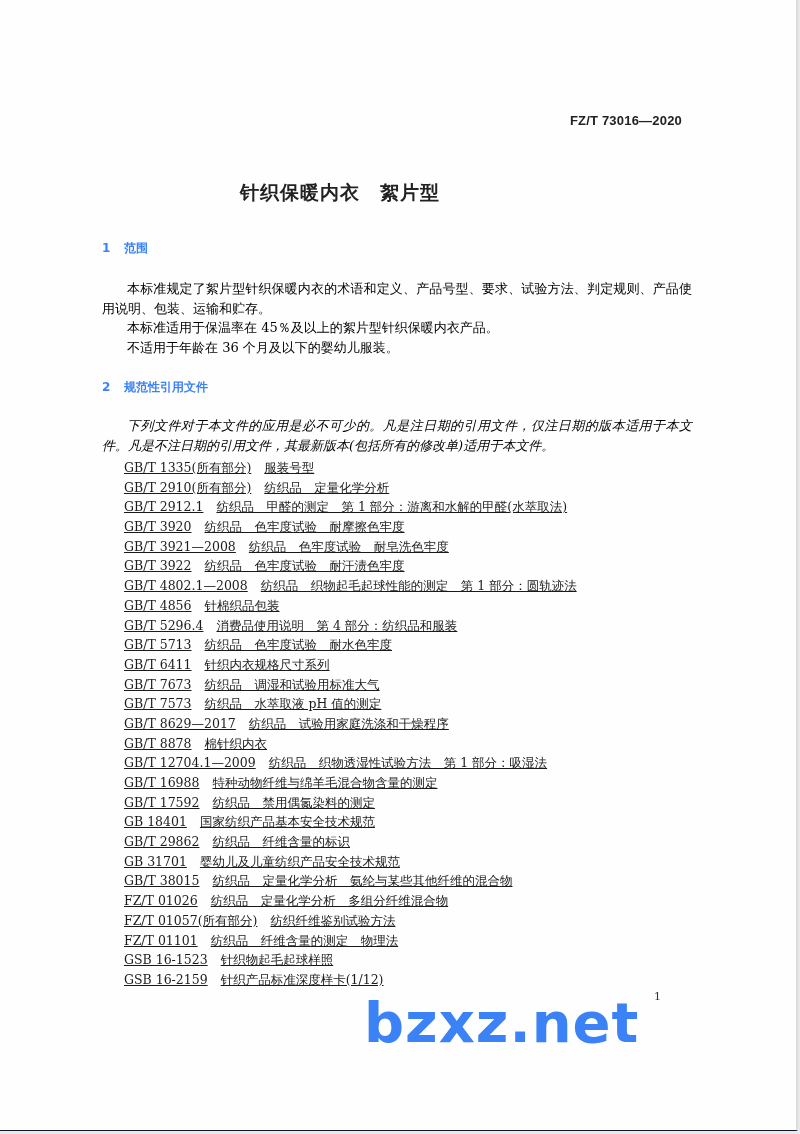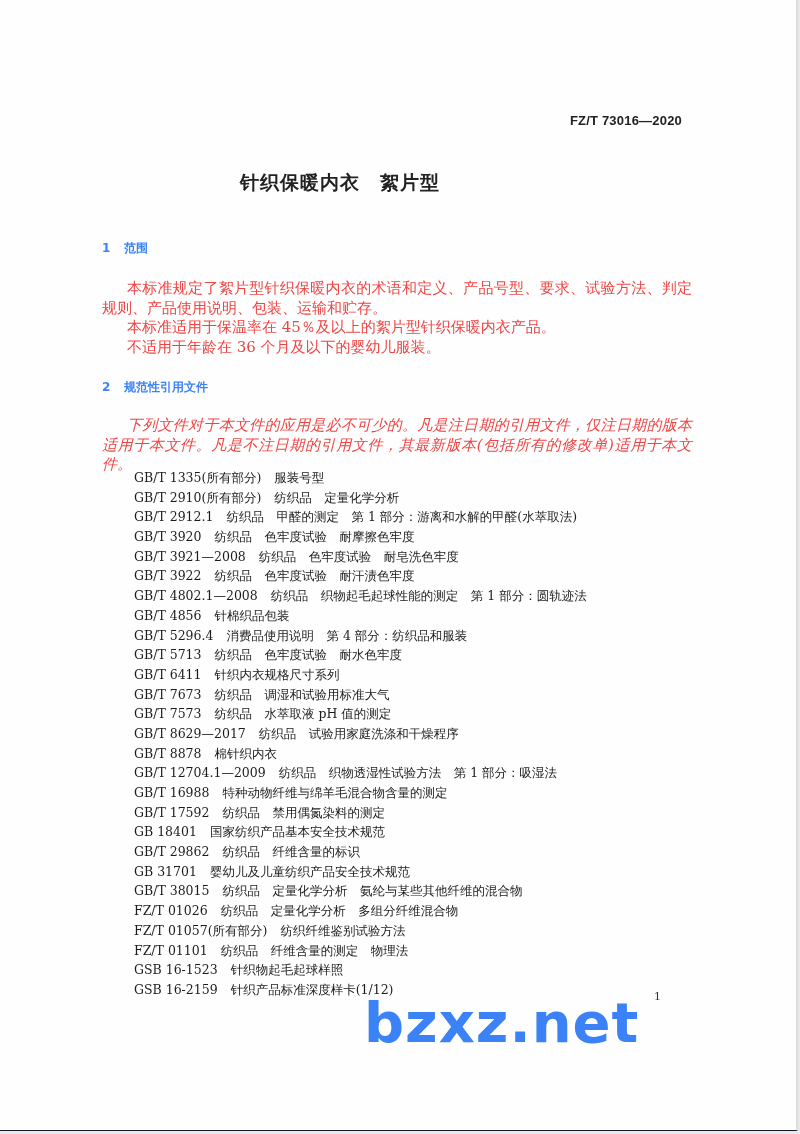--- a/index.html
+++ b/index.html
@@ -16,40 +16,40 @@
     border-right: 2px solid #dcdcdc;
     border-bottom: 1px solid #0f172a;
   }
   .std-code {
     position: absolute; top: 113px; right: 114px;
     font-family: "Liberation Sans", "DejaVu Sans", sans-serif;
     font-weight: bold; font-size: 13px; letter-spacing: 0.2px;
     color: #222;
   }
   .doc-title {
-    position: absolute; top: 170px; left: 0; width: 680px;
+    position: absolute; top: 180px; left: 0; width: 680px;
     text-align: center;
     font-family: "DejaVu Sans", sans-serif;
     font-weight: bold; font-size: 19px; letter-spacing: 1px;
     color: #222;
     white-space: pre;
   }
   .section-heading {
     position: absolute; left: 102px;
     font-family: "DejaVu Sans", sans-serif;
     font-weight: bold; font-size: 12px; color: #3b82f6;
   }
   .section-heading .num { display: inline-block; width: 22px; }
   .para {
     position: absolute; left: 102px; width: 590px;
-    font-size: 15px; line-height: 19.5px; color: #ef4444;
+    font-size: 13px; line-height: 19.5px; color: #000000;
     text-indent: 25px; text-align: justify;
     margin: 0;
   }
-  .ref-list { position: absolute; left: 122px; top: 441px; margin: 12px; padding: 0; list-style: none; }
+  .ref-list { position: absolute; left: 122px; top: 441px; margin: 2px; padding: 0; list-style: none; text-decoration: underline; }
   .ref-list li {
     height: 19.7px; line-height: 19.7px;
     font-size: 12.5px; color: #1c1c1c; white-space: pre;
   }
   .ref-code { margin-right: 13px; }
   .ref-title { white-space: pre; }
   .page-number {
     position: absolute; top: 990px; left: 654px;
     font-size: 11px; color: #333;
   }

